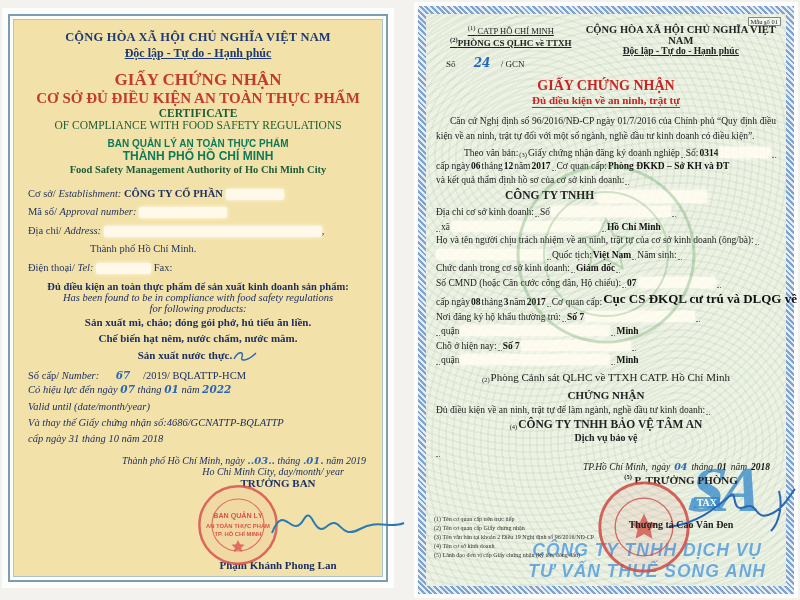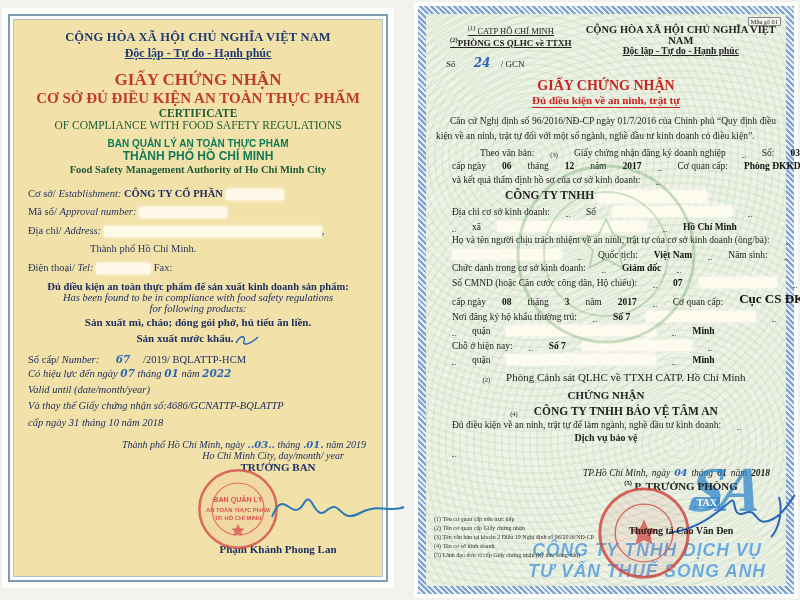--- a/index.html
+++ b/index.html
@@ -52,29 +52,29 @@
   .r-head-r { width:56%; text-align:center; }
   .r-org1 { font-size:8.5px; text-decoration:underline; }
   .r-org2 { font-size:9px; font-weight:bold; text-decoration:underline; }
   .r-so { font-size:9px; text-align:left; margin:8px 0 0 10px; }
   .r-nat { font-size:10.5px; font-weight:bold; }
   .r-motto { font-size:9.5px; font-weight:bold; text-decoration:underline; }
   .sup { font-size:6.5px; vertical-align:super; }
   .r-title { text-align:center; font-size:14px; font-weight:bold; color:#c9241f; margin-top:8px; }
   .r-subtitle { text-align:center; font-size:11px; font-weight:bold; color:#c9241f; border-bottom:1px solid #c9241f; display:block; width:fit-content; margin:0 auto; padding-bottom:1px; }
   .r-para { margin-top:6px; line-height:1.55; text-align:justify; text-indent:14px; }
-  .r { display:flex; align-items:flex-end; gap:16px; margin-top:3.5px; white-space:nowrap;margin-left:16px; }
+  .r { display:flex; align-items:flex-end; gap:1px; margin-top:3.5px; white-space:nowrap; }
   .r span { flex:none; }
   .dl { flex:1 1 auto; border-bottom:1px dotted #777; height:10px; min-width:4px; }
   .typed { font-weight:bold; color:#111; }
   .r-company { text-align:center; font-size:11.5px; font-weight:bold; margin-top:4px; }
   .r-chungnhan { text-align:center; font-size:11px; font-weight:bold; margin-top:6px; }
   .r-company2 { font-size:11.5px; font-weight:bold; }
   .r-nganh { text-align:center; font-weight:bold; font-size:10px; margin-top:2px; }
-  .r-pd { display:flex; justify-content:flex-end; gap:4px; font-style:italic; margin-top:10px; padding-right:6px; align-items:flex-end; }
+  .r-pd { display:flex; justify-content:flex-end; gap:4px; font-style:italic; margin-top:4px; padding-right:6px; align-items:flex-end; }
   .r-signblock { text-align:center; margin-left:150px; margin-top:1px; position:relative; }
   .r-signtitle { font-size:11px; font-weight:bold; }
   .r-signname { font-size:10px; font-weight:bold; margin-top:34px; position:relative; z-index:3; }
   .r-stamp { position:absolute; left:10px; top:6px; z-index:1; }
   .r-sig { position:absolute; left:75px; top:10px; z-index:2; }
   .r-foot { position:absolute; left:8px; bottom:26px; font-size:6px; line-height:1.5; color:#333; text-align:left; }
   .emblem { position:absolute; left:50%; top:42%; transform:translate(-50%,-50%); opacity:.85; pointer-events:none; }
   .wm { position:absolute; right:20px; bottom:4px; text-align:center; font-family:"Liberation Sans","DejaVu Sans",sans-serif; z-index:0;font-style:italic; }
   .wm-logo { position:absolute; right:30px; bottom:64px; font-size:64px; font-weight:bold; font-style:italic; color:rgba(47,134,201,.75); transform:skewX(-8deg); letter-spacing:-6px; line-height:1; }
   .wm-tax { position:absolute; right:66px; bottom:78px; font-size:10px; font-weight:bold; color:#fff; background:rgba(47,134,201,.75); padding:0 3px; }
@@ -124,22 +124,23 @@
             <span class="en">Tel:</span>
             <span class="blur" style="width:55px"></span>
             <span style="">Fax:</span>
           </div>
         </div>
 
         <div class="l-cond">Đủ điều kiện an toàn thực phẩm để sản xuất kinh doanh sản phẩm:</div>
         <div class="l-conden">Has been found to be in compliance with food safety regulations</div>
         <div class="l-conden">for following products:</div>
         <div class="l-prod">Sản xuất mì, cháo; đóng gói phở, hủ tiếu ăn liền.</div>
+        <div class="l-prod">Chế biến hạt nêm, nước chấm, nước mắm.</div>
         <div class="l-prod">
-          <span>Sản xuất nước khẩu.</span><svg width="26" height="14" viewBox="0 0 26 14" style="vertical-align:middle">
+          <span>Sản xuất nước thực.</span><svg width="26" height="14" viewBox="0 0 26 14" style="vertical-align:middle">
               <path d="M2 10 C 6 2, 12 2, 10 8 C 8 13, 16 12, 24 4" stroke="#2a66b8" stroke-width="1.4" fill="none"></path>
             </svg>
         </div>
 
         <div class="l-numrow">
           <span>Số cấp/</span>
           <span class="en" style="font-style:italic">Number:</span>
           <span class="hand" style="margin:0 10px 0 14px">67</span>
           <span>/2019/ BQLATTP-HCM</span>
         </div>
@@ -336,27 +337,27 @@
           <span class="dl"></span>
           <span class="typed">Minh</span>
         </div>
 
         <div class="r" style="justify-content:center;margin-top:6px">
           <span class="sup">(2)</span>
           <span style="font-size:11px">Phòng Cảnh sát QLHC về TTXH CATP. Hồ Chí Minh</span>
         </div>
 
         <div class="r-chungnhan">CHỨNG NHẬN</div>
+        <div class="r">
+          <span>Đủ điều kiện về an ninh, trật tự để làm ngành, nghề đầu tư kinh doanh:</span>
+          <span class="dl"></span>
+        </div>
         <div class="r" style="justify-content:center">
           <span class="sup">(4)</span>
           <span class="r-company2">CÔNG TY TNHH BẢO VỆ TÂM AN</span>
-        </div>
-        <div class="r">
-          <span>Đủ điều kiện về an ninh, trật tự để làm ngành, nghề đầu tư kinh doanh:</span>
-          <span class="dl"></span>
         </div>
         <div class="r-nganh">Dịch vụ bảo vệ</div>
         <div class="r">
             <span class="dl"></span>
           </div>
 
         <div class="r-pd">
           <span>TP.Hồ Chí Minh,</span>
           <span>ngày</span>
           <span class="hand">04</span>

